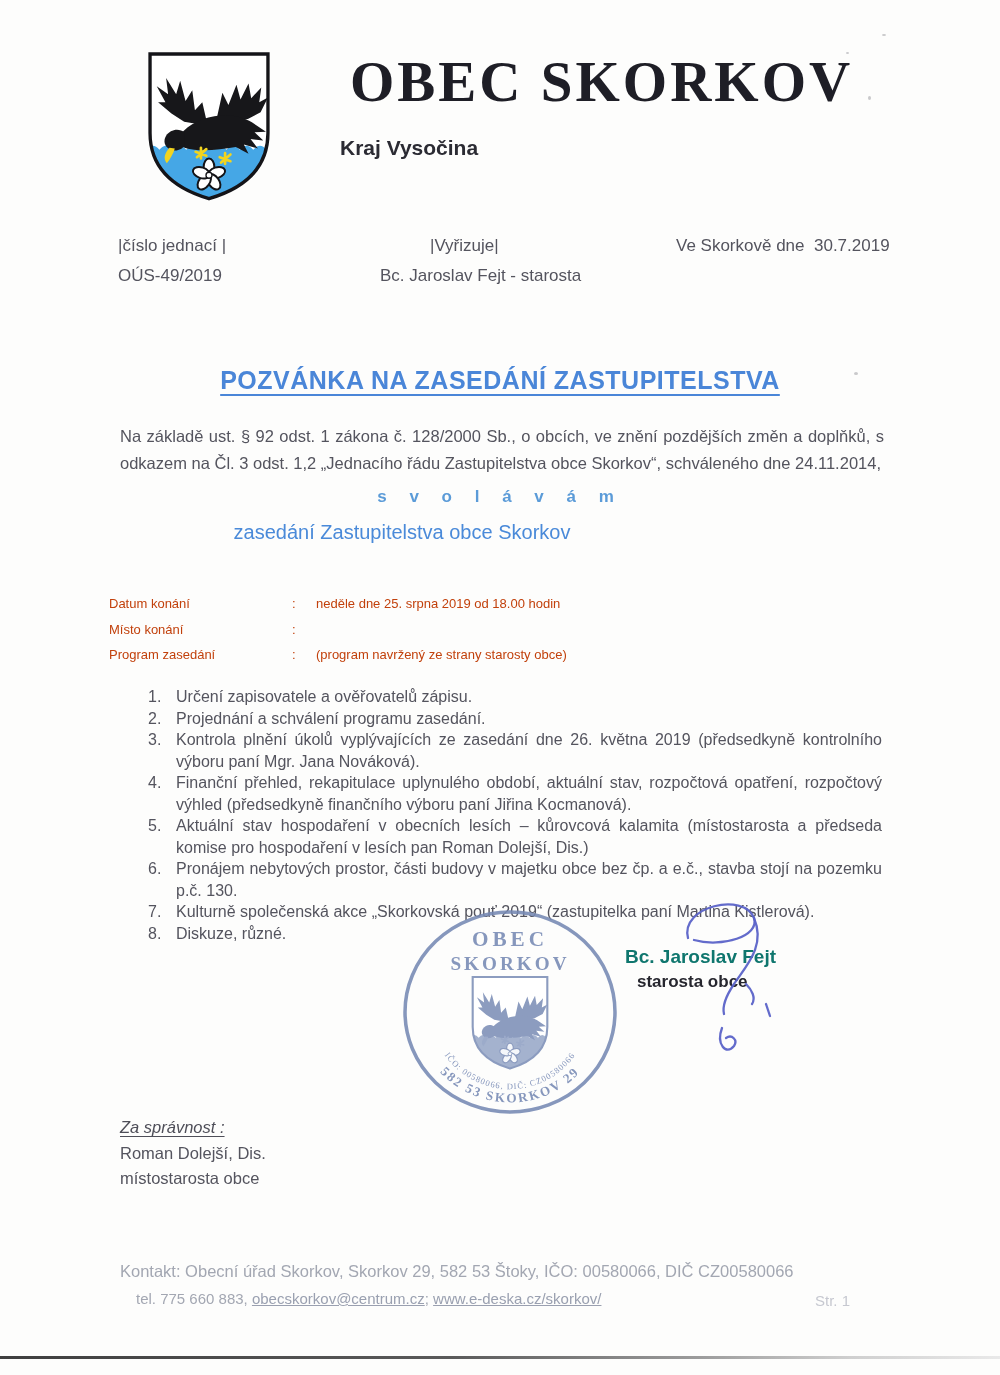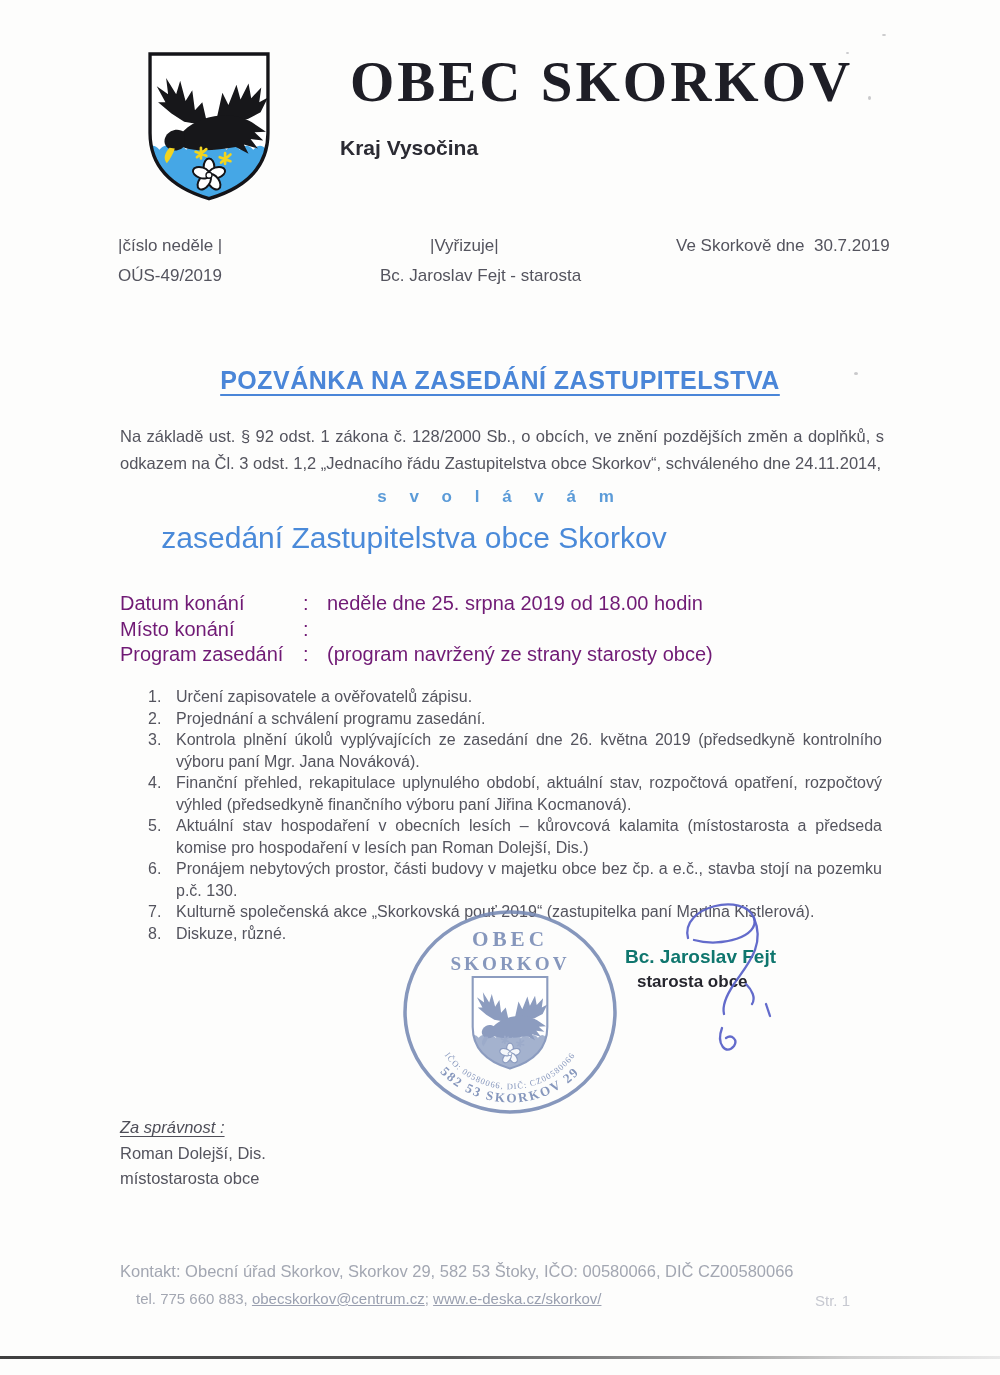--- a/index.html
+++ b/index.html
@@ -36,25 +36,25 @@
   }
   .intro {
     position:absolute; left:120px; top:423px; width:764px;
     font-size:16.5px; line-height:27px; text-align:justify; color:#54545e;
   }
   .convene1 {
     position:absolute; left:0; top:487px; width:1000px; text-align:center;
     font-size:17px; font-weight:700; letter-spacing:9px; color:#5b9bd8;
   }
   .convene2 {
-    position:absolute; left:12px; top:521px; width:804px; text-align:center;
-    font-size:30px; font-weight:500; color:#4a8ad9;
-  }
-  
-  .details { position:absolute; left:120px; top:591px; font-size:20px; color:#701a75; }
+    position:absolute; left:0; top:521px; width:804px; text-align:center;
+    font-size:20px; font-weight:500; color:#4a8ad9;
+  }
+  
+  .details { position:absolute; left:109px; top:591px; font-size:13px; color:#c2410c; }
   .details .row { display:grid; grid-template-columns:183px 24px auto; line-height:25.5px; }
   
   ol.agenda {
     position:absolute; left:176px; top:686px; width:706px;
     list-style:none; counter-reset:item;
     font-size:16px; line-height:21.5px; color:#54545e; text-align:justify;
   }
   ol.agenda li { counter-increment:item; position:relative; }
   ol.agenda li::before {
     content:counter(item) "."; position:absolute; left:-28px; text-align:left;
@@ -131,21 +131,21 @@
       </symbol>
     </defs>
   </svg>
 
   <svg class="coa-main" viewBox="0 0 200 235">
     <use href="#coa"></use>
   </svg>
   <div class="org-name">OBEC SKORKOV</div>
   <div class="region">Kraj Vysočina</div>
 
-  <div class="refline ref-label">|číslo neděle |</div>
+  <div class="refline ref-label">|číslo jednací |</div>
   <div class="refline hand-label">|Vyřizuje|</div>
   <div class="refline date-line">Ve Skorkově dne  30.7.2019</div>
   <div class="refline ref-value">OÚS-49/2019</div>
   <div class="refline hand-value">Bc. Jaroslav Fejt - starosta</div>
 
   <div class="doc-title">POZVÁNKA NA ZASEDÁNÍ ZASTUPITELSTVA</div>
   <div class="intro">Na základě ust. § 92 odst. 1 zákona č. 128/2000 Sb., o obcích, ve znění pozdějších změn a doplňků, s odkazem na Čl. 3 odst. 1,2 „Jednacího řádu Zastupitelstva obce Skorkov“, schváleného dne 24.11.2014,</div>
   <div class="convene1">s v o l á v á m</div>
   <div class="convene2">zasedání Zastupitelstva obce Skorkov</div>
 

